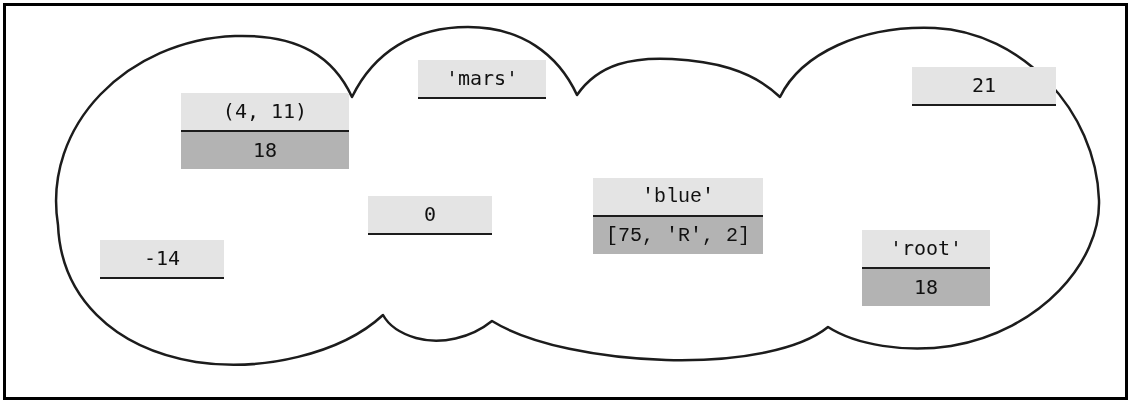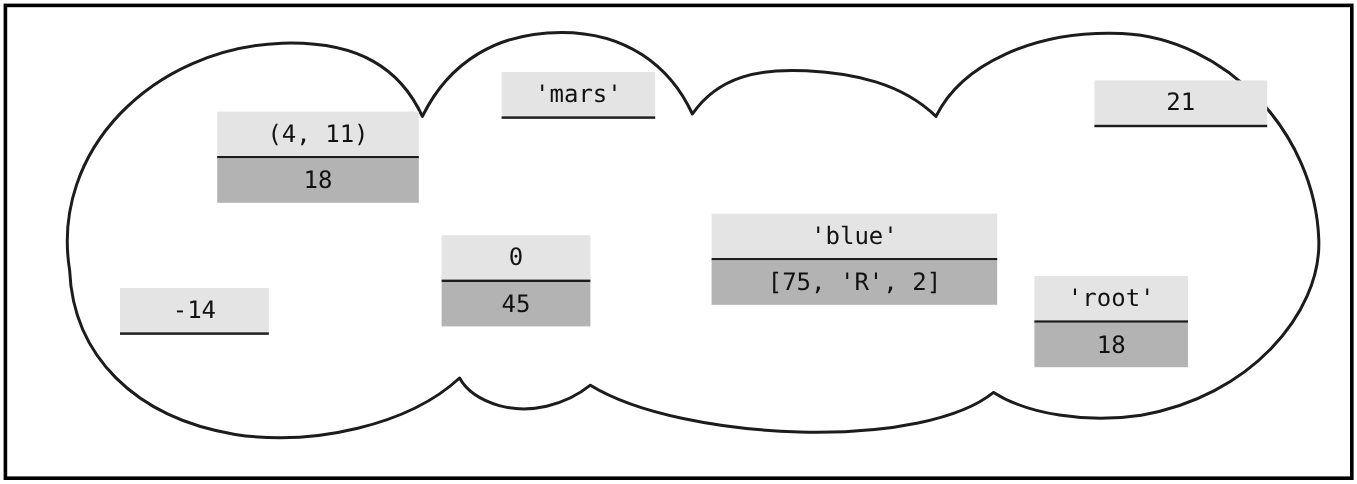--- a/index.html
+++ b/index.html
@@ -52,21 +52,21 @@
     height: 37px;
     line-height: 37px;
     white-space: nowrap;
     overflow: hidden;
   }
   .box-1 { left: 148px; top: 93px;  width: 168px; margin-left: 33px; }
   .box-2 { left: 418px; top: 60px;  width: 128px; }
   .box-3 { left: 912px; top: 67px;  width: 144px; }
   .box-4 { left: 100px; top: 240px; width: 124px; }
   .box-5 { left: 368px; top: 196px; width: 124px; }
-  .box-6 { left: 593px; top: 178px; width: 238px; }
+  .box-6 { left: 593px; top: 178px; width: 170px; font-family: Liberation Mono, monospace; }
   .box-7 { left: 862px; top: 230px; width: 128px; }
 </style>
 </head>
 <body>
 
 <div class="frame"></div>
 
 <svg class="cloud-layer" viewBox="0 0 1131 403" xmlns="http://www.w3.org/2000/svg">
   <path d="M 58 225
            C 42 125, 128 40, 235 36
@@ -100,21 +100,20 @@
 <div class="kv-box box-3">
   <div class="kv-key">21</div>
 </div>
 
 <div class="kv-box box-4">
   <div class="kv-key">-14</div>
 </div>
 
 <div class="kv-box box-5">
   <div class="kv-key">0</div>
-  <div class="kv-value">45</div>
 </div>
 
 <div class="kv-box box-6">
   <div class="kv-key">'blue'</div>
   <div class="kv-value">[75, 'R', 2]</div>
 </div>
 
 <div class="kv-box box-7">
   <div class="kv-key">'root'</div>
   <div class="kv-value">18</div>

